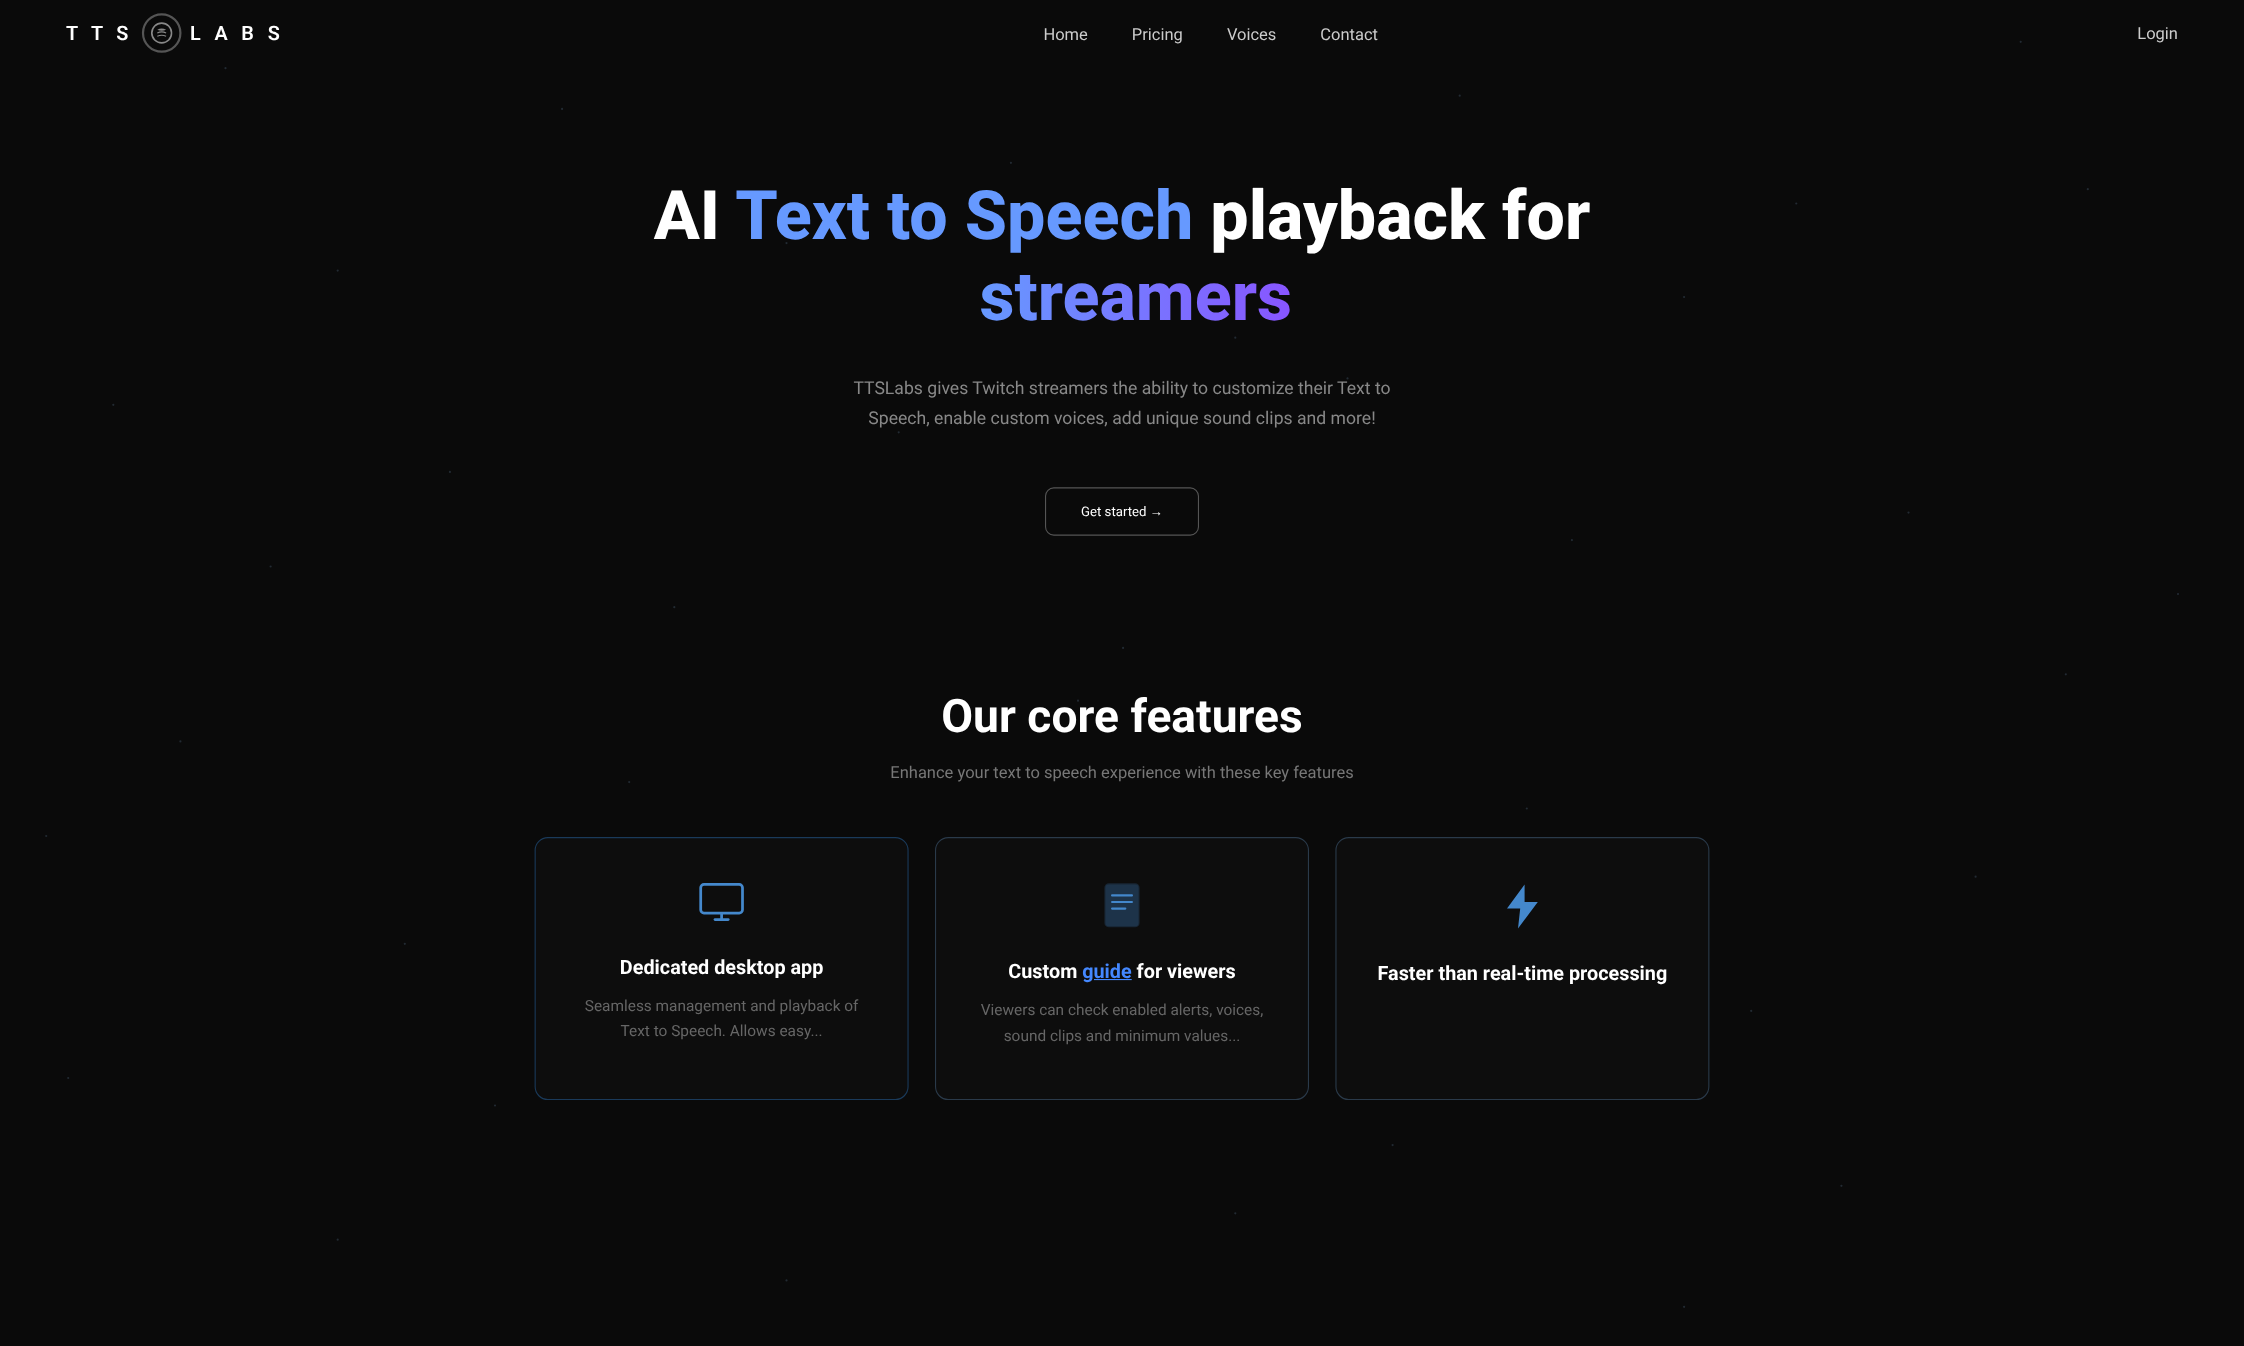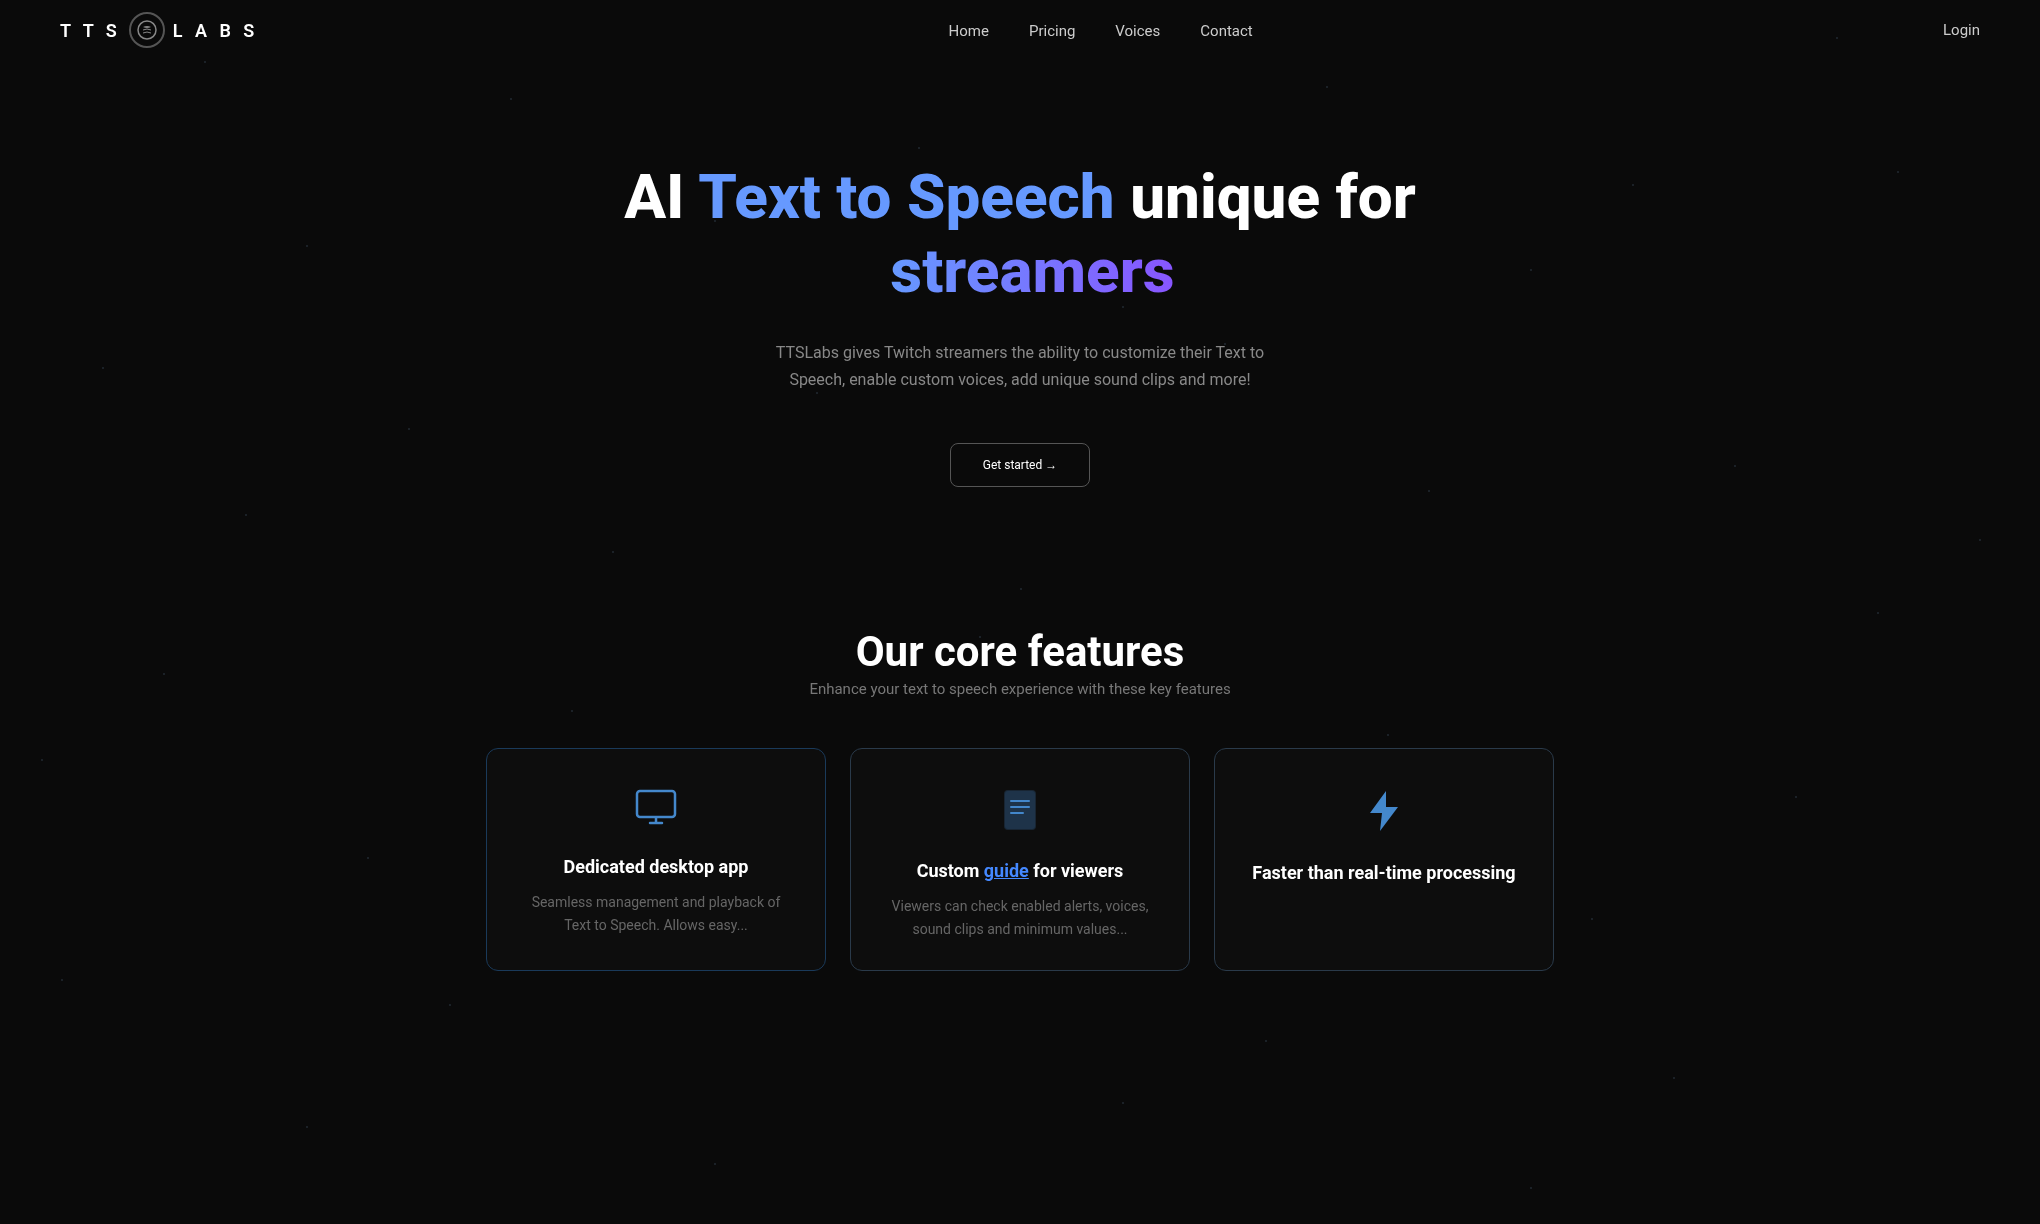--- a/index.html
+++ b/index.html
@@ -144,21 +144,21 @@
       position: relative;
       z-index: 5;
       text-align: center;
       padding: 60px 40px 40px;
     }
 
     .features-title {
       font-size: 42px;
       font-weight: 700;
       color: #ffffff;
-      margin-bottom: 4px;
+      margin-bottom: 17px;
     }
 
     .features-subtitle {
       color: #777777;
       font-size: 15px;
       margin-bottom: 50px;
     }
 
     .features-grid {
       display: flex;
@@ -167,21 +167,21 @@
       max-width: 1100px;
       margin: 0 auto;
     }
 
     .feature-card {
       flex: 1;
       max-width: 340px;
       background: #0d0d0d;
       border: 1px solid #2a3a4a;
       border-radius: 12px;
-      padding: 40px 30px 30px;
+      padding: 40px 30px 46px;
       text-align: center;
     }
 
     .feature-card.blue-border {
       border-color: #1a3a5a;
     }
 
     .feature-icon {
       font-size: 36px;
       margin-bottom: 20px;
@@ -284,21 +284,21 @@
     <li><a href="#">Pricing</a></li>
     <li><a href="#">Voices</a></li>
     <li><a href="#">Contact</a></li>
   </ul>
 
   <a href="#" class="nav-login">Login</a>
 </nav>
 
 <section class="hero">
   <h1 class="hero-title">
-    <span class="white">AI </span><span class="blue">Text to Speech</span><span class="white"> unique for</span>
+    <span class="white">AI </span><span class="blue">Text to Speech</span><span class="white"> playback for</span>
     <br>
     <span class="gradient-streamers">streamers</span>
   </h1>
   <p class="hero-subtitle">TTSLabs gives Twitch streamers the ability to customize their Text to Speech, enable custom voices, add unique sound clips and more!</p>
   <a href="#" class="btn-get-started">Get started →</a>
 </section>
 
 <section class="features-section">
   <h2 class="features-title">Our core features</h2>
   <p class="features-subtitle">Enhance your text to speech experience with these key features</p>

